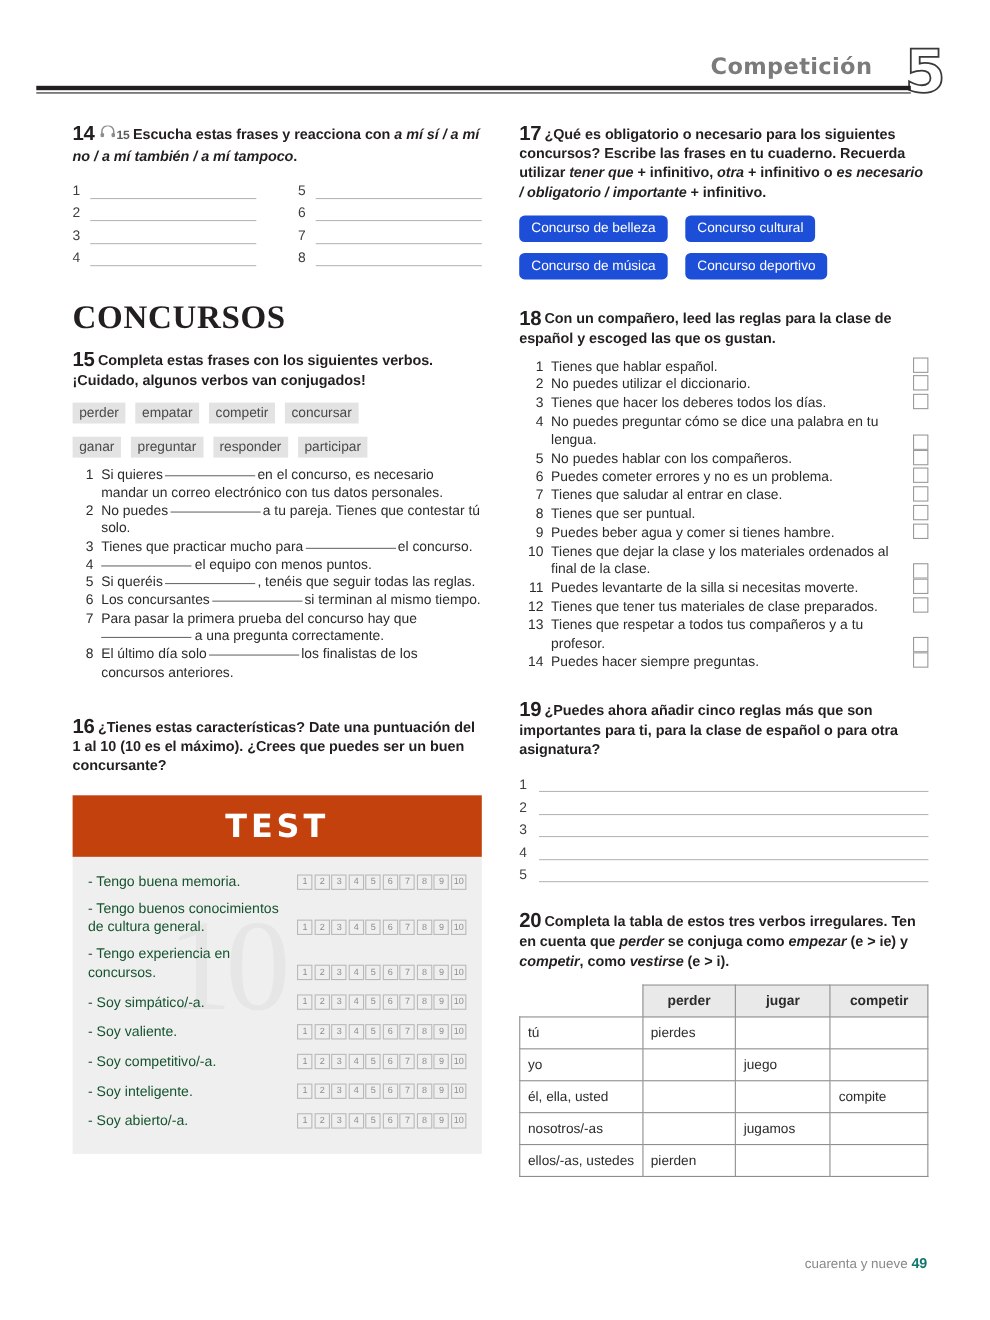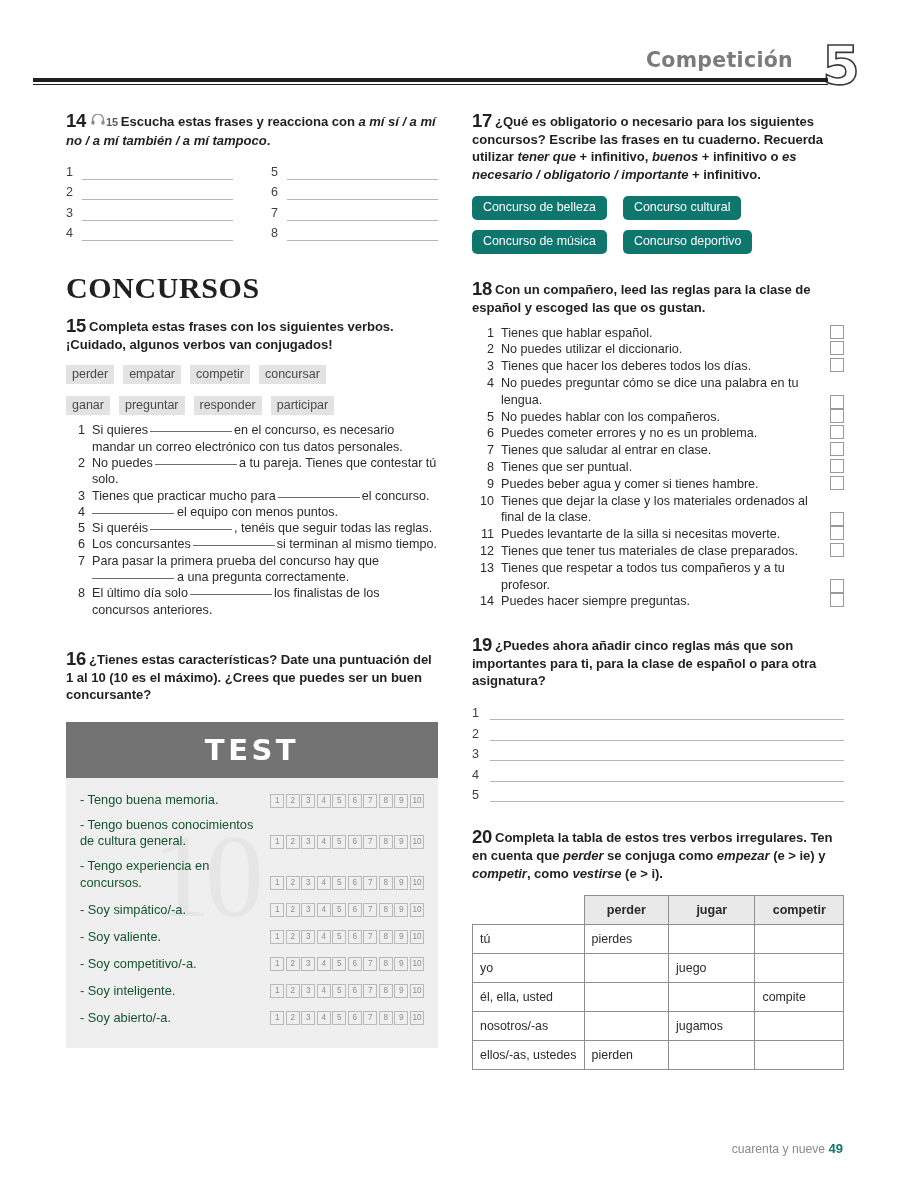--- a/index.html
+++ b/index.html
@@ -150,21 +150,21 @@
 
   
   .chips-dark {
     display: flex;
     flex-wrap: wrap;
     gap: 10px 16px;
     margin-top: 13px;
     width: 340px;
   }
   .chip-dark {
-    background: #0f766e;
+    background: #1d4ed8;
     color: #ffffff;
     font-size: 12.4px;
     padding: 4px 11px 5px 11px;
     border-radius: 5px;
     line-height: 15px;
     white-space: nowrap;
   }
 
   
   .numlist { margin-top: 7px; }
@@ -198,21 +198,21 @@
     margin-right: 3px;
   }
 
   
   .test-panel {
     margin-top: 18px;
     width: 372px;
     position: relative;
   }
   .test-head {
-    background: #737373;
+    background: #c2410c;
     height: 56px;
     display: flex;
     align-items: center;
     justify-content: center;
     text-align: center;
   }
   .test-head-label {
     color: #ffffff;
     font-family: "DejaVu Sans", sans-serif;
     font-weight: bold;
@@ -621,21 +621,21 @@
           </div>
         </div>
       </div>
     </div>
   </div>
 
   <div class="col-right">
 
     <div class="ex">
       <div class="ex-head">
-        <span class="ex-num">17</span><span>¿Qué es obligatorio o necesario para los siguientes concursos? Escribe las frases en tu cuaderno. Recuerda utilizar </span><i>tener que</i><span> + infinitivo, </span><i>buenos</i><span> + infinitivo o </span><i>es necesario / obligatorio / importante</i><span> + infinitivo.</span>
+        <span class="ex-num">17</span><span>¿Qué es obligatorio o necesario para los siguientes concursos? Escribe las frases en tu cuaderno. Recuerda utilizar </span><i>tener que</i><span> + infinitivo, </span><i>otra</i><span> + infinitivo o </span><i>es necesario / obligatorio / importante</i><span> + infinitivo.</span>
       </div>
       <div class="chips-dark">
         <span class="chip-dark">Concurso de belleza</span>
         <span class="chip-dark">Concurso cultural</span>
         <span class="chip-dark">Concurso de música</span>
         <span class="chip-dark">Concurso deportivo</span>
       </div>
     </div>
 
     <div class="ex mt-block">

